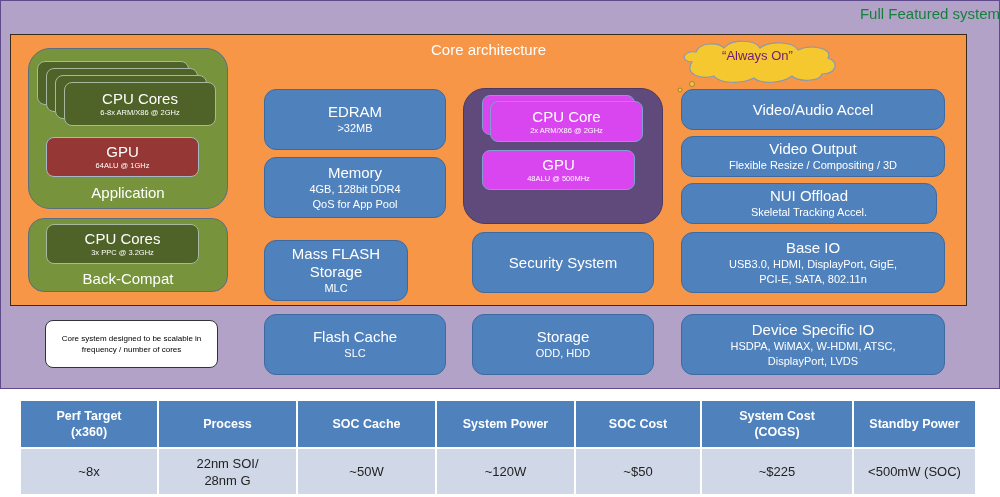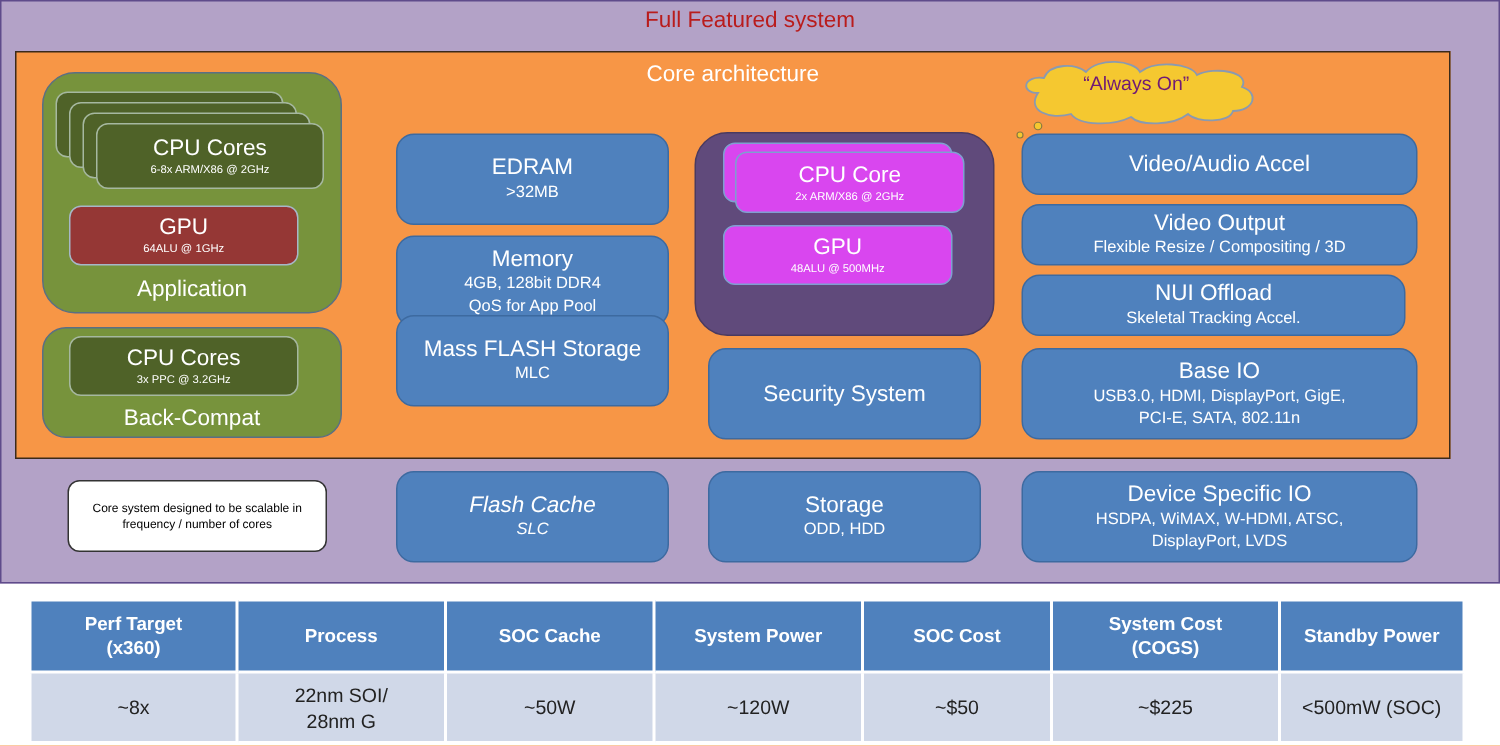--- a/index.html
+++ b/index.html
@@ -7,21 +7,21 @@
       width: 1000px; height: 497px; background: #ffffff; position: relative; overflow: hidden;
       font-family: "Liberation Sans", sans-serif; color: #fff;
     }
     .abs { position: absolute; }
     .center { display: flex; flex-direction: column; align-items: center; justify-content: center; text-align: center; }
 
     #outer {
       left: 0; top: 0; width: 1000px; height: 389px;
       background: #b3a2c7; border: 1px solid #5f4b8b;
     }
-    #outer-title { left: 0; top: 5px; width: 1000px; text-align: center; font-size: 15px; color: #b91c1c; }
+    #outer-title { left: 0; top: 5px; width: 1000px; text-align: right; font-size: 15px; color: #15803d; }
 
     #core {
       left: 10px; top: 34px; width: 957px; height: 272px;
       background: #f79646; border: 1px solid #3a2a1a;
     }
     #core-title { left: 10px; top: 41px; width: 957px; text-align: center; font-size: 15px; color: #fff; }
 
     .green-outer {
       background: #77933c; border: 1px solid #5b6f83; border-radius: 22px;
     }
@@ -96,21 +96,21 @@
 
 <div class="abs blue center" style="left:264px;top:89px;width:182px;height:61px;">
   <div class="t-big">EDRAM</div>
   <div class="t-small">&gt;32MB</div>
 </div>
 <div class="abs blue center" style="left:264px;top:157px;width:182px;height:61px;">
   <div class="t-big">Memory</div>
   <div class="t-small">4GB, 128bit DDR4</div>
   <div class="t-small">QoS for App Pool</div>
 </div>
-<div class="abs blue center" style="left:264px;top:210px;width:182px;height:61px;align-items:center;">
+<div class="abs blue center" style="left:264px;top:240px;width:144px;height:61px;align-items:center;">
   <div class="t-big">Mass FLASH Storage</div>
   <div class="t-small">MLC</div>
 </div>
 
 <div class="abs purple" style="left:463px;top:88px;width:200px;height:136px;"></div>
 <div class="abs navy" style="left:482px;top:95px;width:153px;height:40px;"></div>
 <div class="abs navy center" style="left:490px;top:101px;width:153px;height:41px;">
   <div class="t-big">CPU Core</div>
   <div class="t-tiny">2x ARM/X86 @ 2GHz</div>
 </div>
@@ -144,21 +144,21 @@
 </div>
 <div class="abs blue center" style="left:681px;top:232px;width:264px;height:61px;">
   <div class="t-big">Base IO</div>
   <div class="t-small">USB3.0, HDMI, DisplayPort, GigE,</div>
   <div class="t-small">PCI-E, SATA, 802.11n</div>
 </div>
 
 <div id="note" class="abs center">
   <div style="padding:0 10px;">Core system designed to be scalable in frequency / number of cores</div>
 </div>
-<div class="abs blue center" style="left:264px;top:314px;width:182px;height:61px;font-style:italic;">
+<div class="abs blue center" style="left:264px;top:314px;width:182px;height:61px;">
   <div class="t-big">Flash Cache</div>
   <div class="t-small">SLC</div>
 </div>
 <div class="abs blue center" style="left:472px;top:314px;width:182px;height:61px;">
   <div class="t-big">Storage</div>
   <div class="t-small">ODD, HDD</div>
 </div>
 <div class="abs blue center" style="left:681px;top:314px;width:264px;height:61px;">
   <div class="t-big">Device Specific IO</div>
   <div class="t-small">HSDPA, WiMAX, W-HDMI, ATSC,</div>

